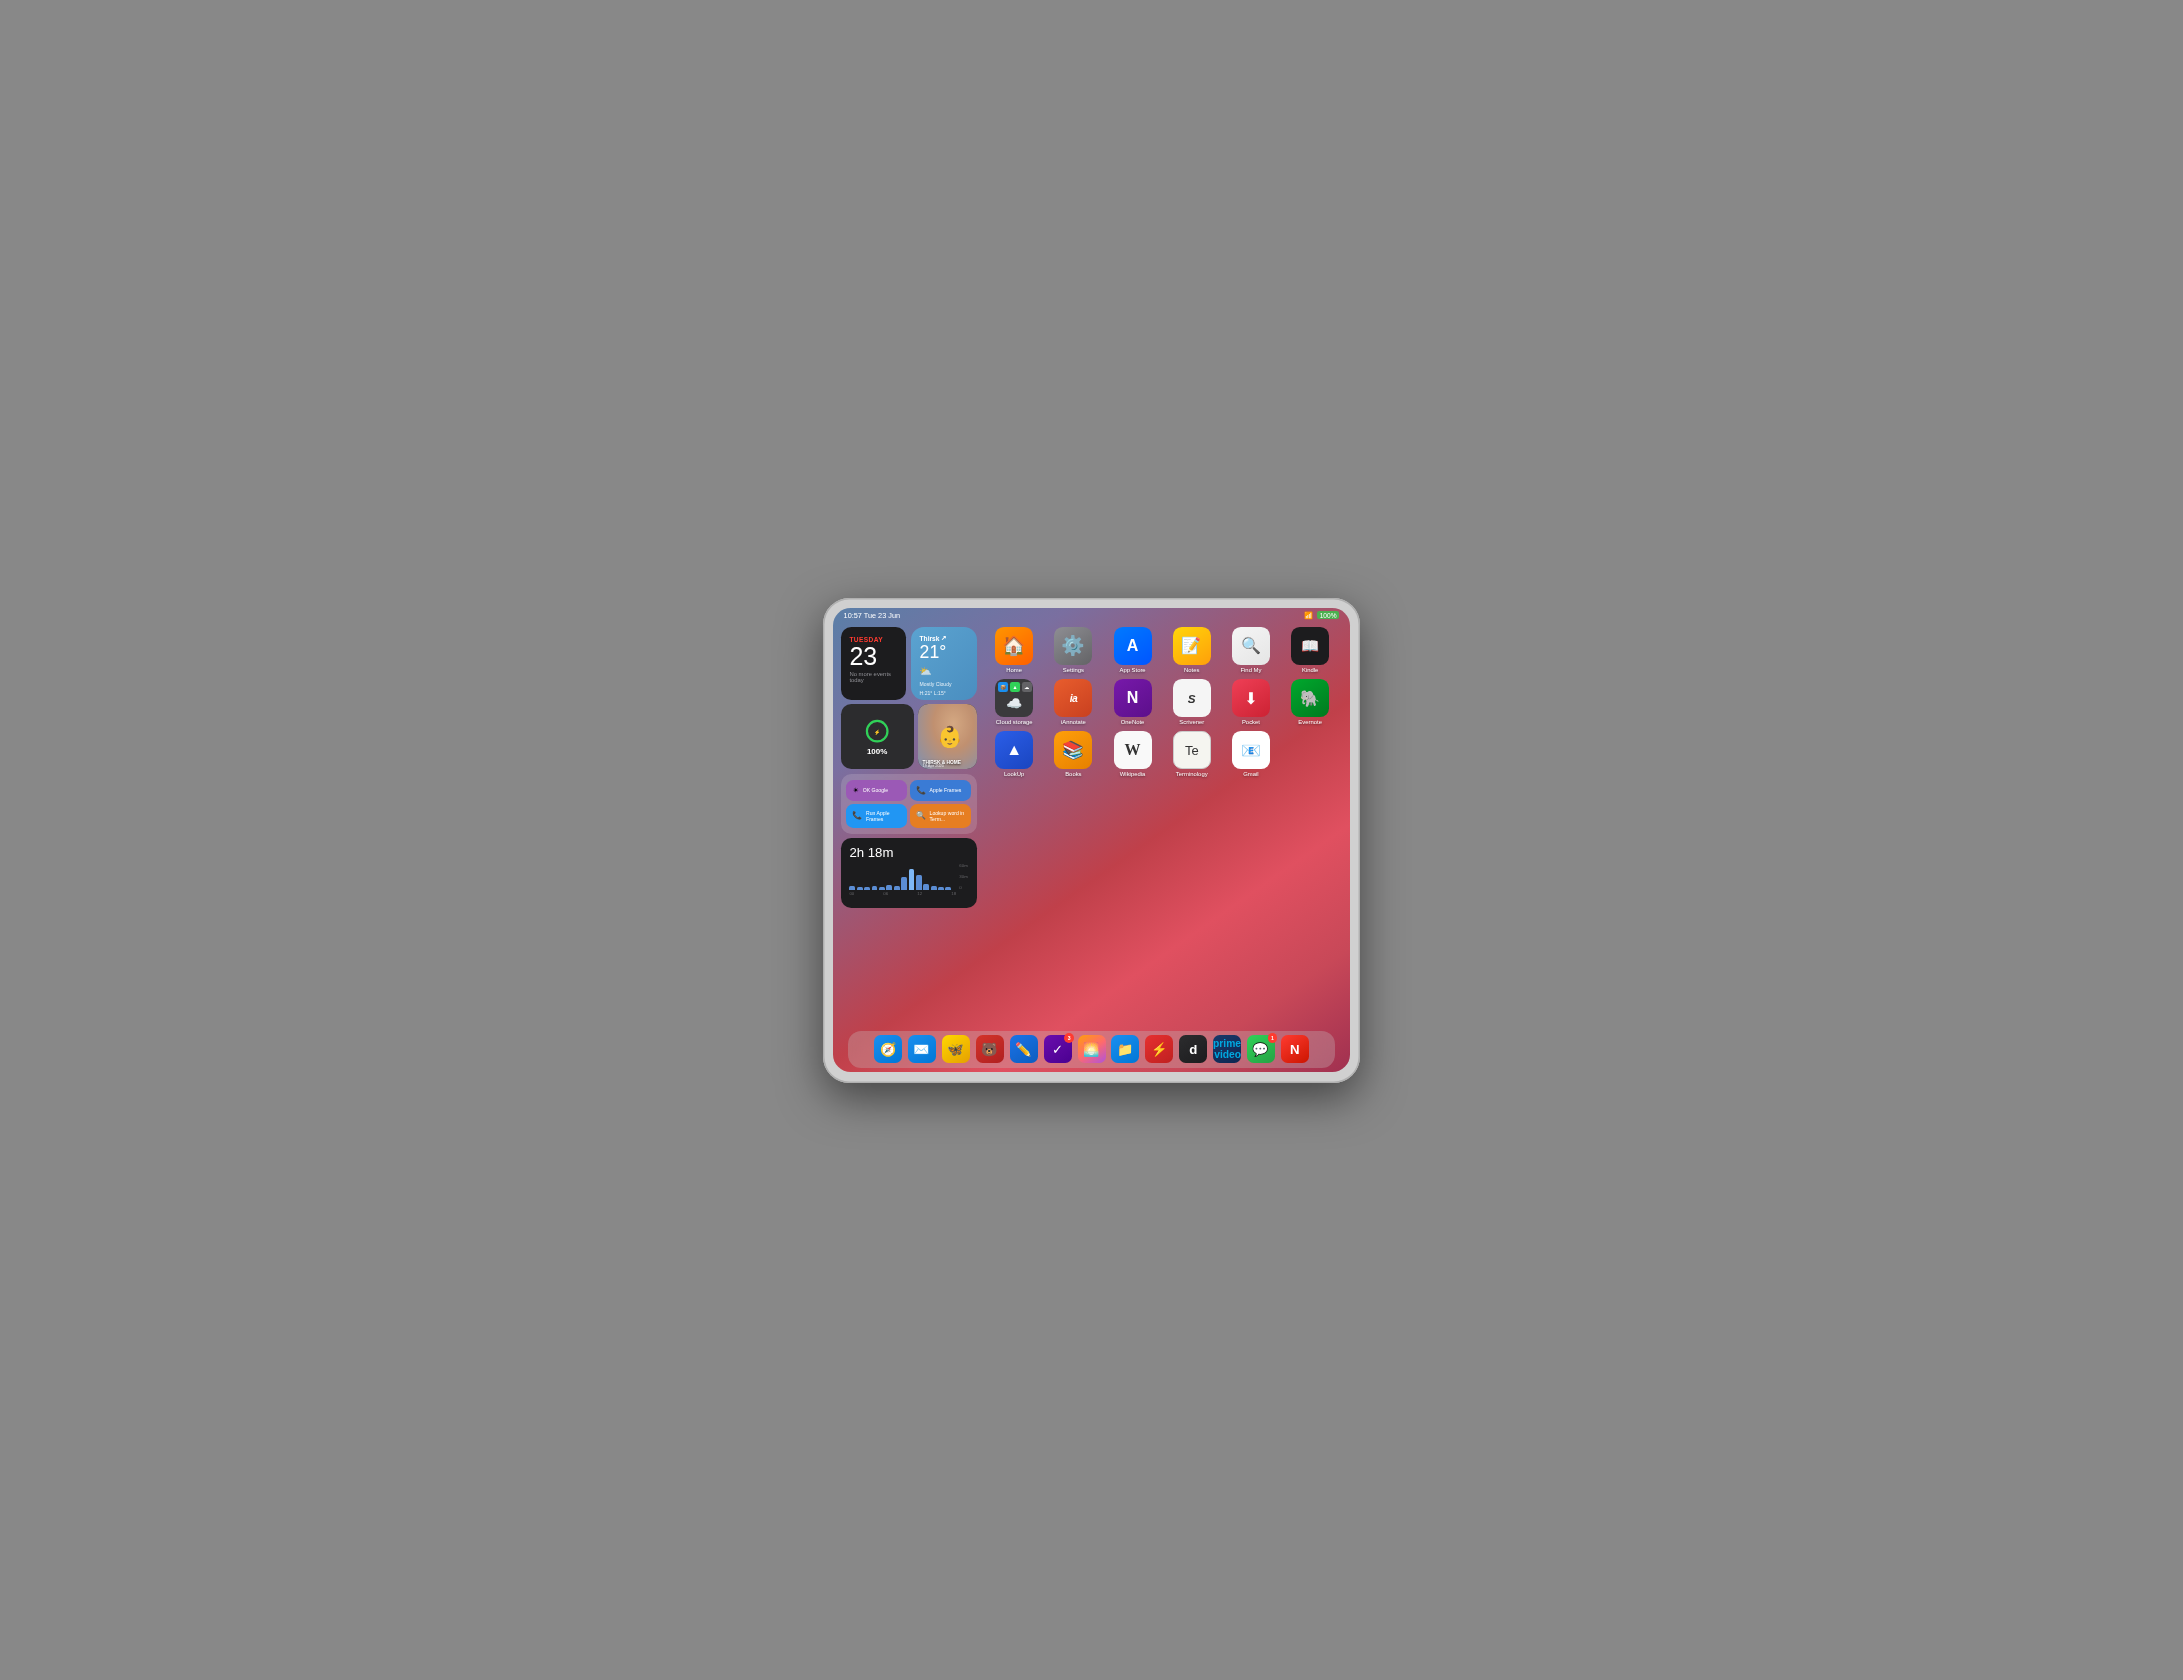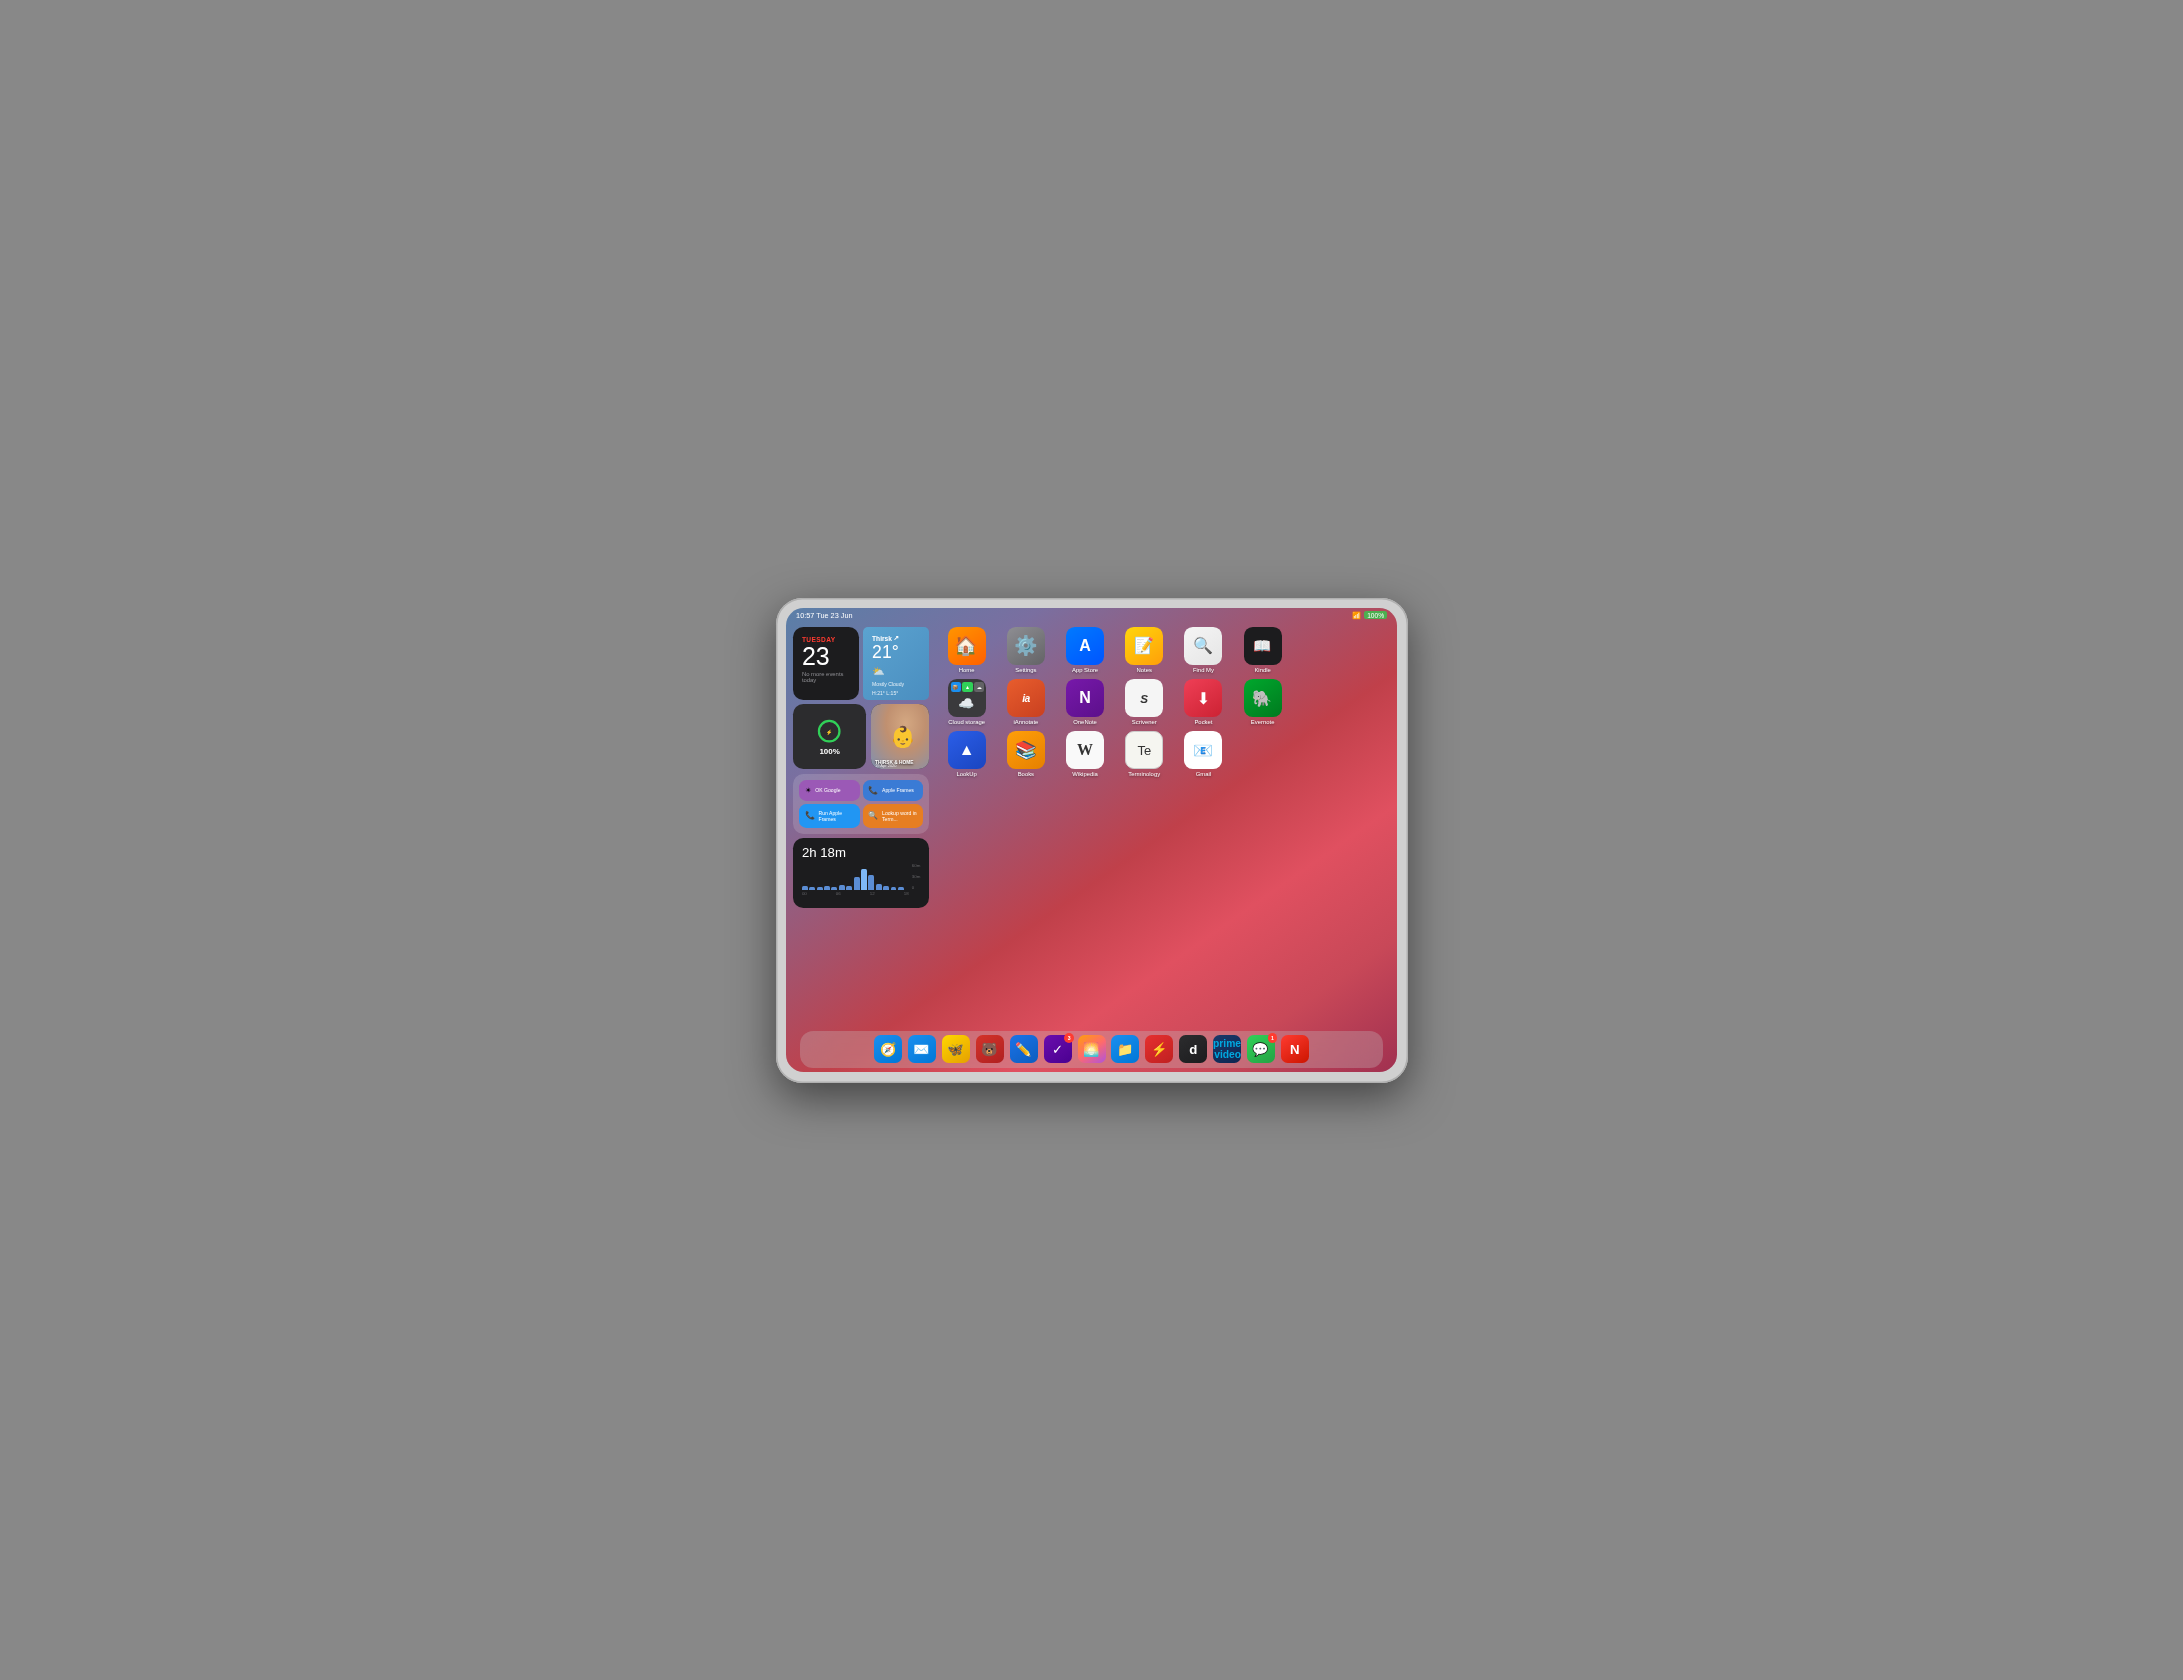--- a/index.html
+++ b/index.html
@@ -5,21 +5,21 @@
     * { box-sizing: border-box; margin: 0; padding: 0; }
     body {
       background: #888;
       display: flex;
       justify-content: center;
       align-items: center;
       min-height: 100vh;
       font-family: -apple-system, 'SF Pro Display', 'Helvetica Neue', sans-serif;
     }
     .ipad-frame {
-      width: 632px;
+      width: 537px;
       height: 485px;
       background: #d0d0d0;
       border-radius: 26.4px;
       padding: 10.3px;
       box-shadow: 0 14.7px 44px rgba(0,0,0,0.5), inset 0 0 0 1.5px #b0b0b0;
       position: relative;
     }
     .ipad-screen {
       width: 100%;
       height: 100%;
@@ -89,21 +89,21 @@
       line-height: 1;
       margin: 1.5px 0;
     }
     .widget-calendar .event-text {
       color: #8e8e93;
       font-size: 5.9px;
     }
     
     .widget-weather {
       background: linear-gradient(135deg, #5ba3d0, #4a8ec0);
-      border-radius: 5px;
+      border-radius: 13px;
       padding: 7.3px 8.8px;
       height: 73px;
     }
     .widget-weather .location {
       color: white;
       font-size: 6.6px;
       font-weight: 600;
       display: flex;
       align-items: center;
       gap: 1.5px;

